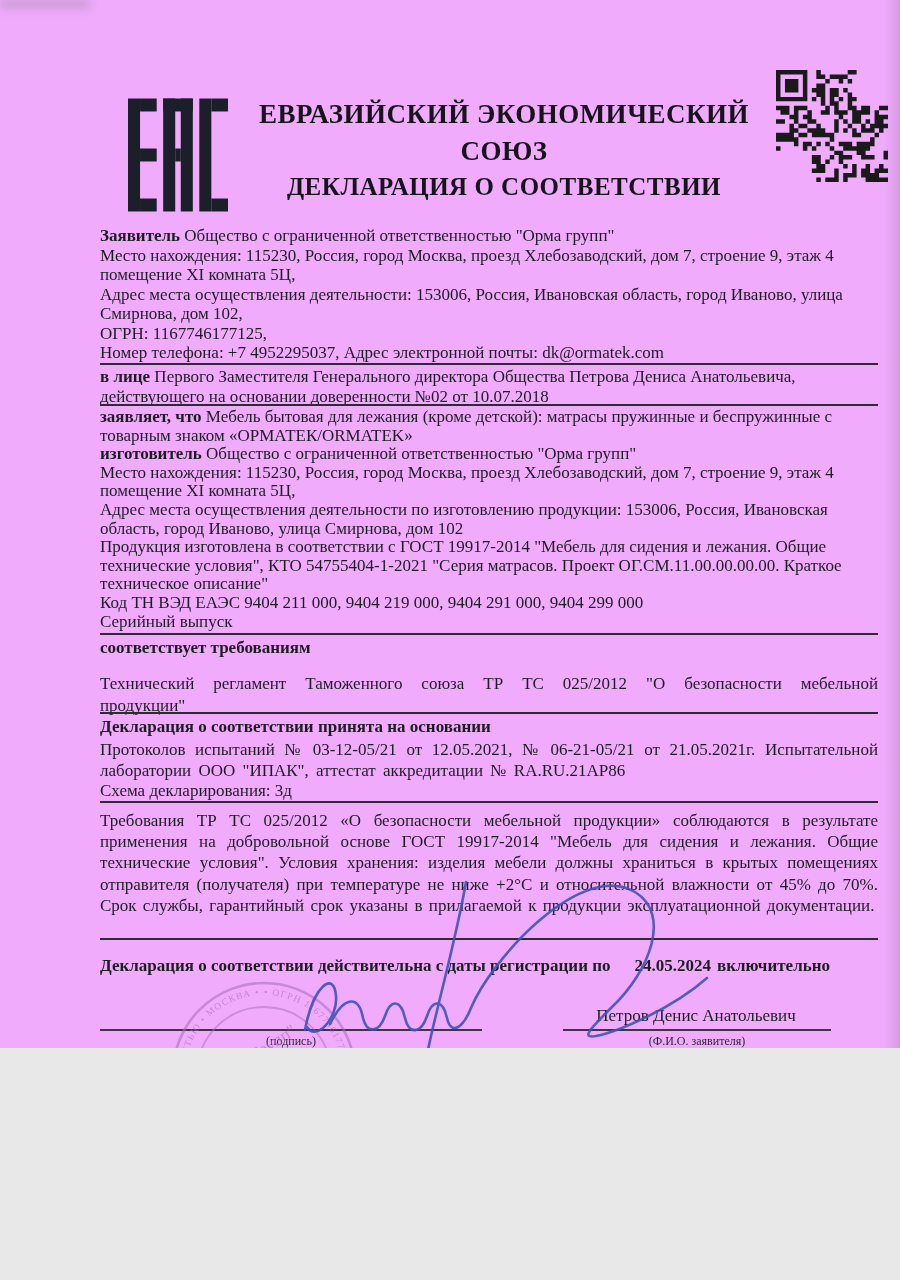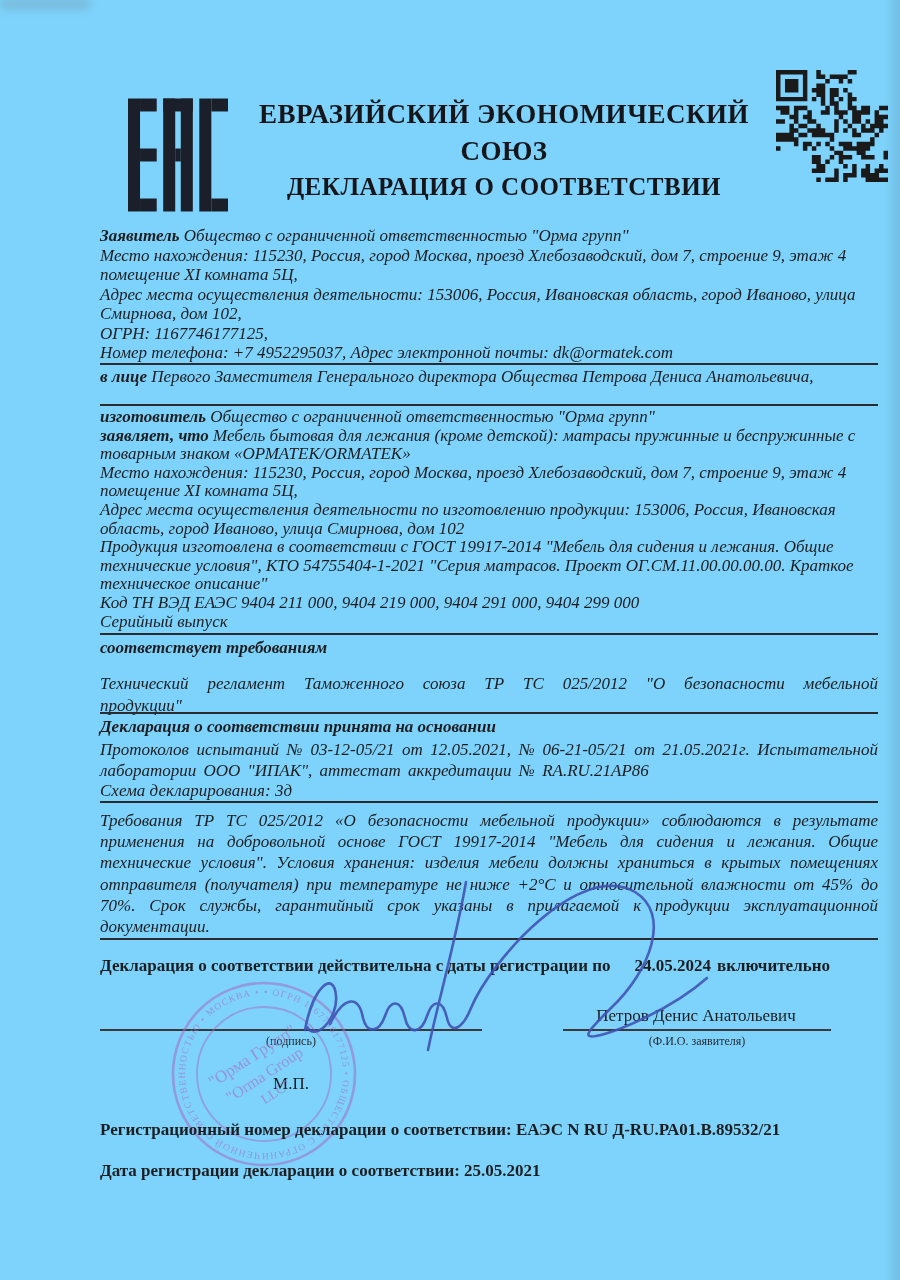--- a/index.html
+++ b/index.html
@@ -1,28 +1,28 @@
 <!DOCTYPE html>
 <html lang="ru"><head>
 <meta charset="utf-8">
 <style>
   html,body{margin:0;padding:0;}
   body{background:#e8e8e8;}
-  .doc{position:relative;width:900px;height:1280px;background:#7dd3fc;overflow:hidden;
+  .doc{position:relative;width:900px;height:1048px;background:#f0abfc;overflow:hidden;
        font-family:"Liberation Serif","DejaVu Serif",serif;color:#1d1d20;}
   .shade-right{position:absolute;top:0;right:0;width:16px;height:100%;
        background:linear-gradient(to left,rgba(0,0,0,0.10),rgba(0,0,0,0));pointer-events:none;}
   .smudge-top{position:absolute;left:0;top:0;width:90px;height:8px;background:rgba(110,110,110,0.30);
        filter:blur(5px);}
   .logo{position:absolute;left:128px;top:94px;}
   .title{position:absolute;left:230px;top:96px;width:548px;text-align:center;font-weight:bold;color:#15151a;}
   .title .t1{font-size:27px;line-height:37px;letter-spacing:0.5px;}
   .title .t2{font-size:25px;line-height:34px;letter-spacing:0.5px;}
   .qr{position:absolute;left:776px;top:70px;width:112px;height:112px;}
-  .sec{position:absolute;left:100px;width:778px;font-size:17px;line-height:19.5px;font-style:italic;}
+  .sec{position:absolute;left:100px;width:778px;font-size:17px;line-height:19.5px;}
   .b{font-weight:bold;}
   .hr{position:absolute;left:100px;width:778px;border-top:2px solid #2c2c30;height:0;}
   .tight{line-height:18.6px;}
   .comp-para{margin:15px 0 0 0;line-height:22px;word-spacing:11px;text-align:justify;}
   .basis-para{margin:2px 0 0 0;line-height:21px;word-spacing:3px;text-align:justify;}
   .add-para{margin:4px 0 0 0;line-height:21.2px;word-spacing:2px;text-align:justify;}
   .validity{position:absolute;left:100px;top:956px;width:778px;font-size:17px;font-weight:bold;}
   .validity .date{margin-left:24px;}
   .validity .suf{margin-left:6px;}
   .sigline{position:absolute;border-bottom:2px solid #3a3a3e;height:0;}
@@ -74,27 +74,28 @@
     <div>Место нахождения: 115230, Россия, город Москва, проезд Хлебозаводский, дом 7, строение 9, этаж 4 помещение XI комната 5Ц,</div>
     <div>Адрес места осуществления деятельности: 153006, Россия, Ивановская область, город Иваново, улица Смирнова, дом 102,</div>
     <div>ОГРН: 1167746177125,</div>
     <div>Номер телефона: +7 4952295037, Адрес электронной почты: dk@ormatek.com</div>
   </div>
 
   <div class="hr" style="top:363px"></div>
 
   <div class="sec" style="top:367px">
     <div><span class="b">в лице</span> <span>Первого Заместителя Генерального директора Общества Петрова Дениса Анатольевича,</span></div>
+    <div>действующего на основании доверенности №02 от 10.07.2018</div>
   </div>
 
   <div class="hr" style="top:404px"></div>
 
   <div class="sec tight" style="top:408px">
+    <div><span class="b">заявляет, что</span> <span>Мебель бытовая для лежания (кроме детской): матрасы пружинные и беспружинные с товарным знаком «ОРМАТЕК/ORMATEK»</span></div>
     <div><span class="b">изготовитель</span> <span>Общество с ограниченной ответственностью "Орма групп"</span></div>
-    <div><span class="b">заявляет, что</span> <span>Мебель бытовая для лежания (кроме детской): матрасы пружинные и беспружинные с товарным знаком «ОРМАТЕК/ORMATEK»</span></div>
     <div>Место нахождения: 115230, Россия, город Москва, проезд Хлебозаводский, дом 7, строение 9, этаж 4 помещение XI комната 5Ц,</div>
     <div>Адрес места осуществления деятельности по изготовлению продукции: 153006, Россия, Ивановская область, город Иваново, улица Смирнова, дом 102</div>
     <div>Продукция изготовлена в соответствии с ГОСТ 19917-2014 "Мебель для сидения и лежания. Общие технические условия", КТО 54755404-1-2021 "Серия  матрасов. Проект ОГ.СМ.11.00.00.00.00. Краткое техническое описание"</div>
     <div>Код ТН ВЭД ЕАЭС 9404 211 000, 9404 219 000, 9404 291 000, 9404 299 000</div>
     <div>Серийный выпуск</div>
   </div>
 
   <div class="hr" style="top:633px"></div>
 
   <div class="sec" style="top:638px">

